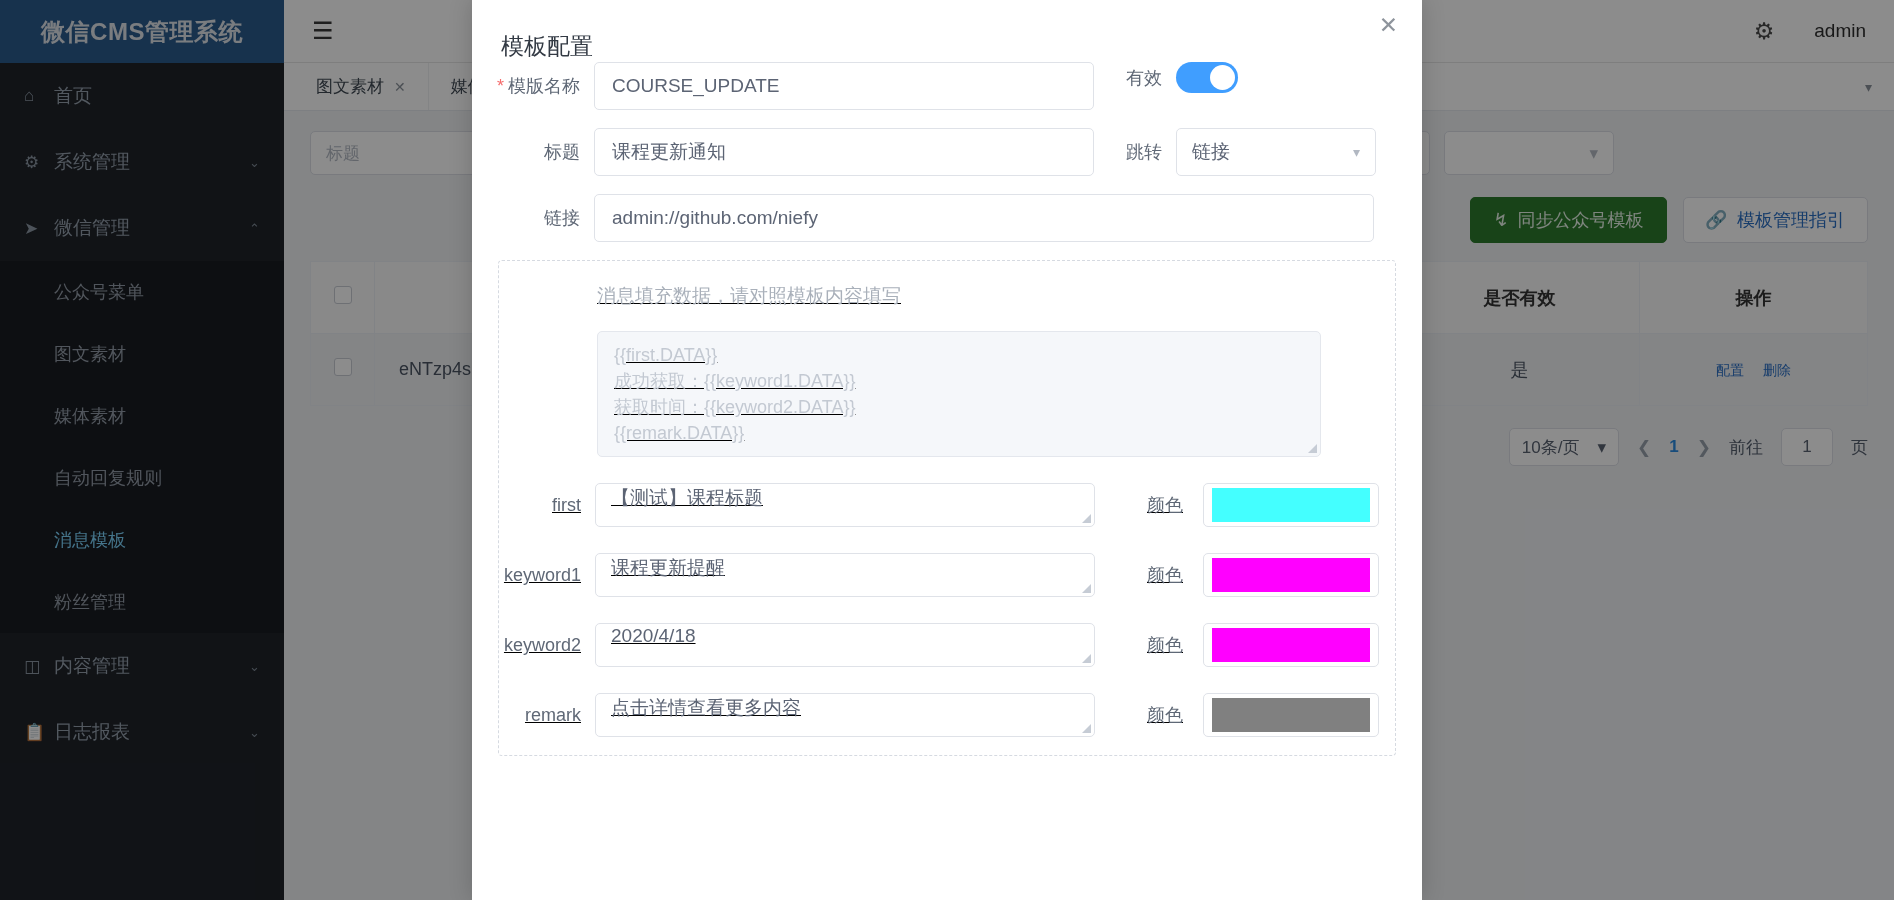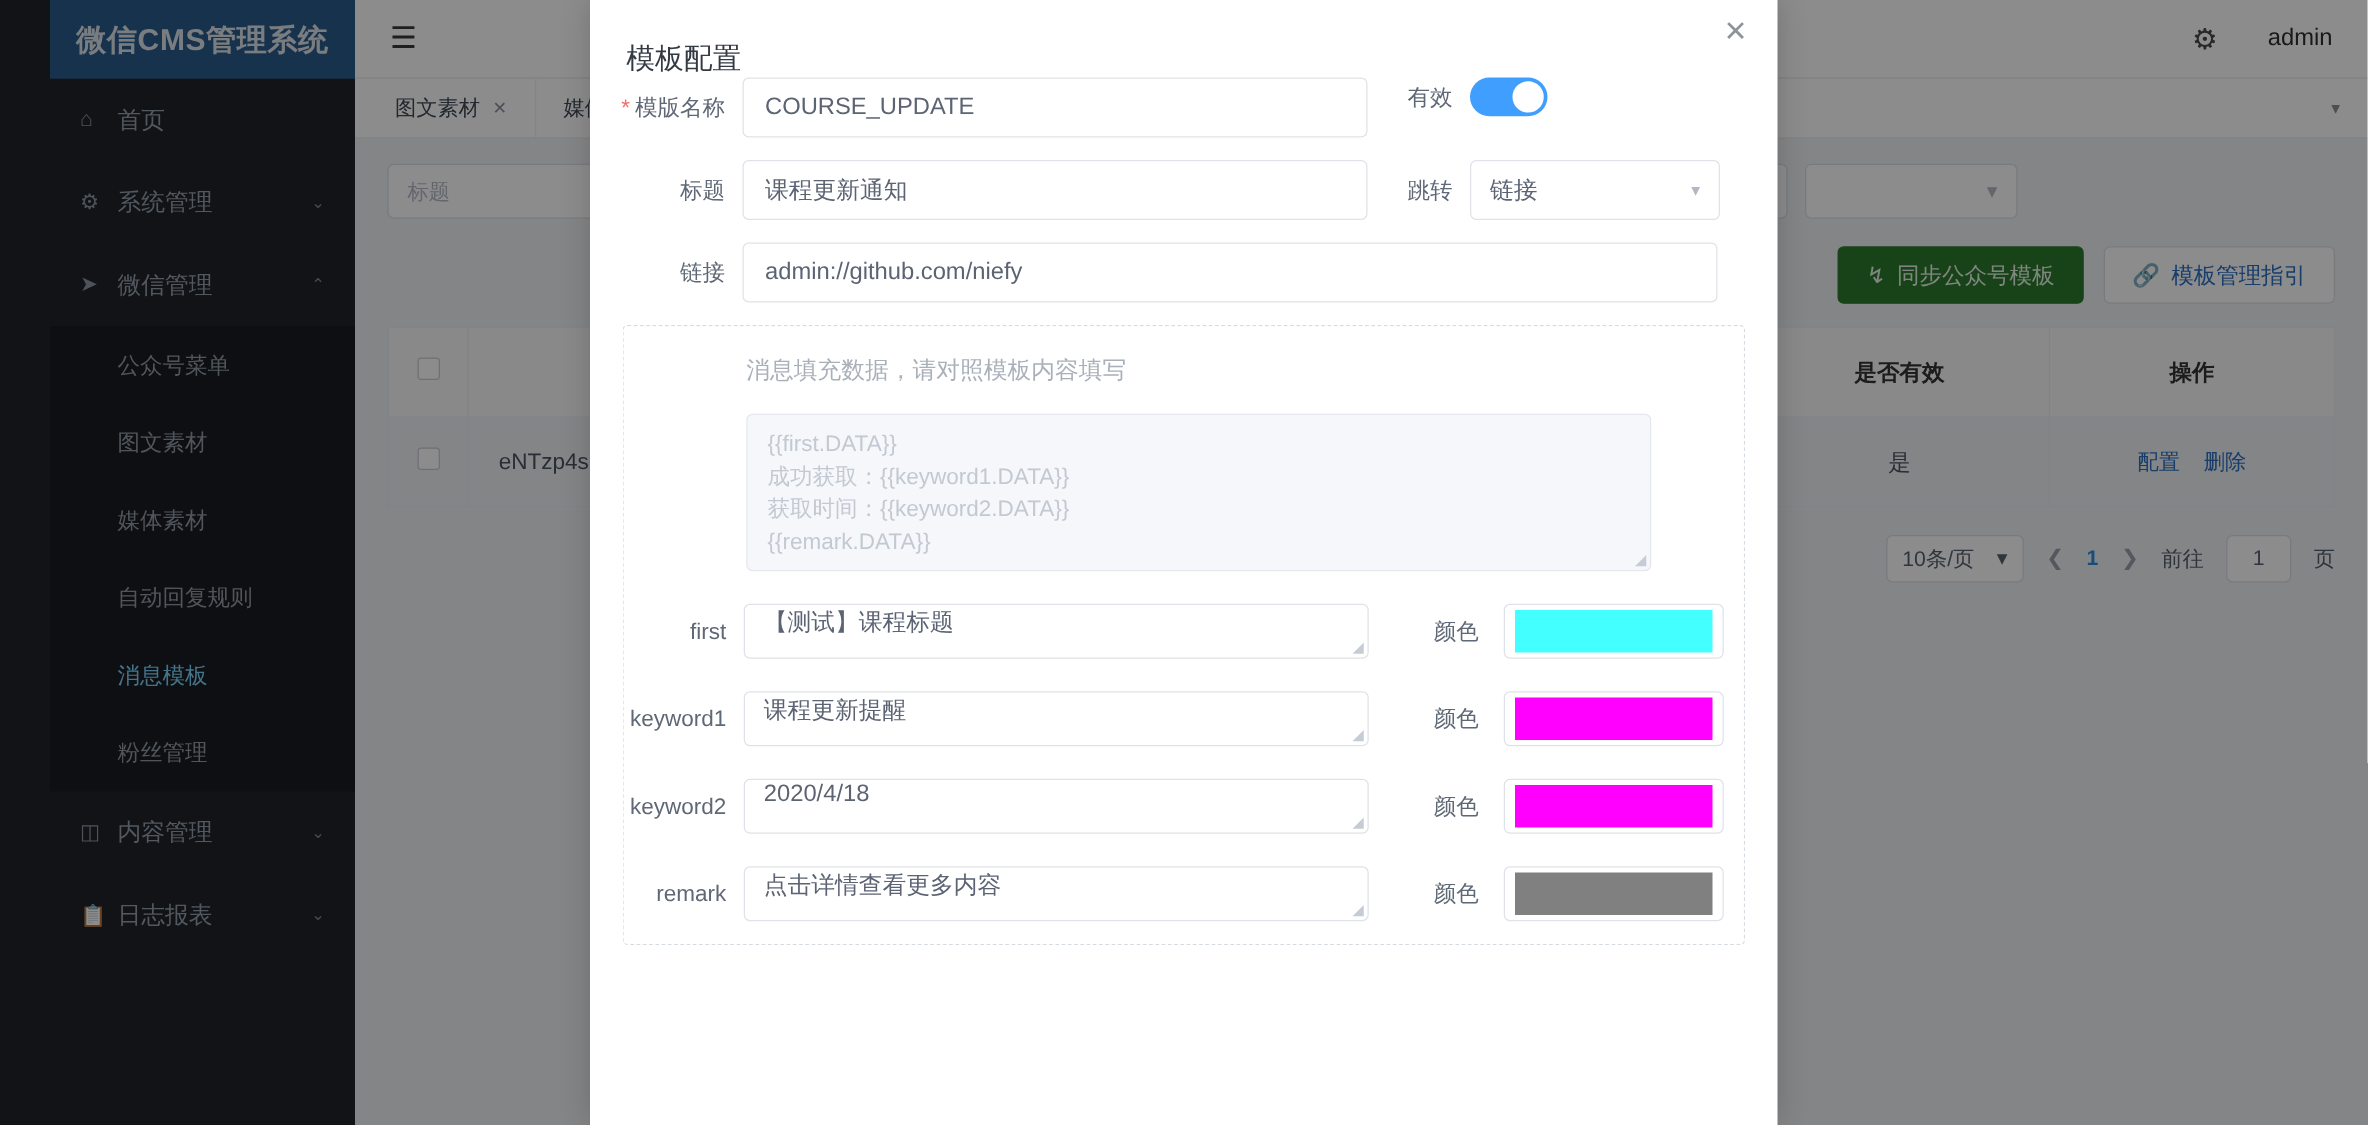--- a/index.html
+++ b/index.html
@@ -10,21 +10,21 @@
     font-family: "Liberation Sans", "DejaVu Sans", sans-serif;
     background: #f0f2f5;
   }
 
   
   #app { position: absolute; inset: 0; display: flex; }
 
   
   #sidebar {
     width: 284px; height: 900px; background: #1f2329;
-    flex: 0 0 284px; overflow: hidden; padding-left: 40px;
+    flex: 0 0 284px; overflow: hidden;
   }
   #brand {
     height: 63px; background: #2b5b8c; color: #dfe4ea;
     display: flex; align-items: center; justify-content: center;
     font-size: 24px; font-weight: bold; letter-spacing: .5px;
   }
   .nav-item {
     height: 66px; display: flex; align-items: center;
     padding: 0 24px; color: #95a0ad; font-size: 19px; cursor: pointer;
     position: relative;
@@ -86,21 +86,21 @@
   .btn-plain { background: #fff; color: #2b6fc4; border: 1px solid #dcdfe6; }
 
   table#tbl { width: 100%; border-collapse: collapse; margin-top: 18px; }
   table#tbl th, table#tbl td {
     border: 1px solid #ebeef5; height: 72px; font-size: 18px;
     color: #4b5563; text-align: center; font-weight: normal; padding: 0 8px;
   }
   table#tbl th { background: #fafafa; color: #333; font-weight: bold; }
   .cbx { width: 18px; height: 18px; border: 1px solid #c8ccd4; border-radius: 3px;
          background: #fff; display: inline-block; cursor: pointer;}
-  .op-link { color: #2b6fc4; margin: 0 7px; cursor: pointer; font-size: 17px; }
+  .op-link { color: #2b6fc4; margin: 0 7px; cursor: pointer; font-size: 14px; }
 
   #pager { display: flex; align-items: center; justify-content: flex-end;
            gap: 18px; margin-top: 22px; font-size: 17px; color: #555f6d; }
   #pager .pg-sel { height: 38px; border:1px solid #dcdfe6; border-radius:5px; background:#fff;
                    display:flex; align-items:center; gap:18px; padding: 0 12px; color:#5a6372;}
   #pager .arw { color: #97a0ab; cursor: pointer; font-size: 17px; }
   #pager .pg-num { color: #2b8ae0; font-weight: bold; cursor: pointer; }
   #pager .goto-inp { width: 52px; height: 38px; border: 1px solid #dcdfe6; border-radius: 5px;
                      background:#fff; display:flex;align-items:center;justify-content:center; color:#5a6372;}
 
@@ -142,21 +142,21 @@
   .switch::after { content:""; position:absolute; top:3px; right:3px; width:25px;height:25px;
                    border-radius:50%; background:#fff; }
 
   .selbox { width: 200px; height: 48px; border: 1px solid #dfe2e8; border-radius: 5px;
             background:#fff; display:flex; align-items:center; justify-content:space-between;
             padding: 0 15px; font-size: 19px; color:#5c6474; cursor: pointer; }
   .selbox .chev { color: #b2b8c2; font-size: 14px; }
 
   #dash-box {
     margin: 10px 0 0 26px; width: 898px;
-    border: 1px dashed #d6dae1; border-radius: 4px; padding: 22px 0 18px 0;
+    border: 1px dashed #d6dae1; border-radius: 4px; padding: 22px 0 18px 0; text-decoration: underline;
   }
   #dash-hint { font-size: 19px; color: #a9b0ba; padding-left: 98px; margin-bottom: 22px; }
   #tpl-preview {
     margin-left: 98px; width: 724px; min-height: 120px;
     border: 1px solid #e4e7ed; border-radius: 5px; background: #f5f7fa;
     padding: 10px 16px; font-size: 18px; color: #c3c9d2; line-height: 1.45;
     position: relative; white-space: pre-wrap;
   }
   #tpl-preview::after {
     content: ""; position: absolute; right: 3px; bottom: 3px;

